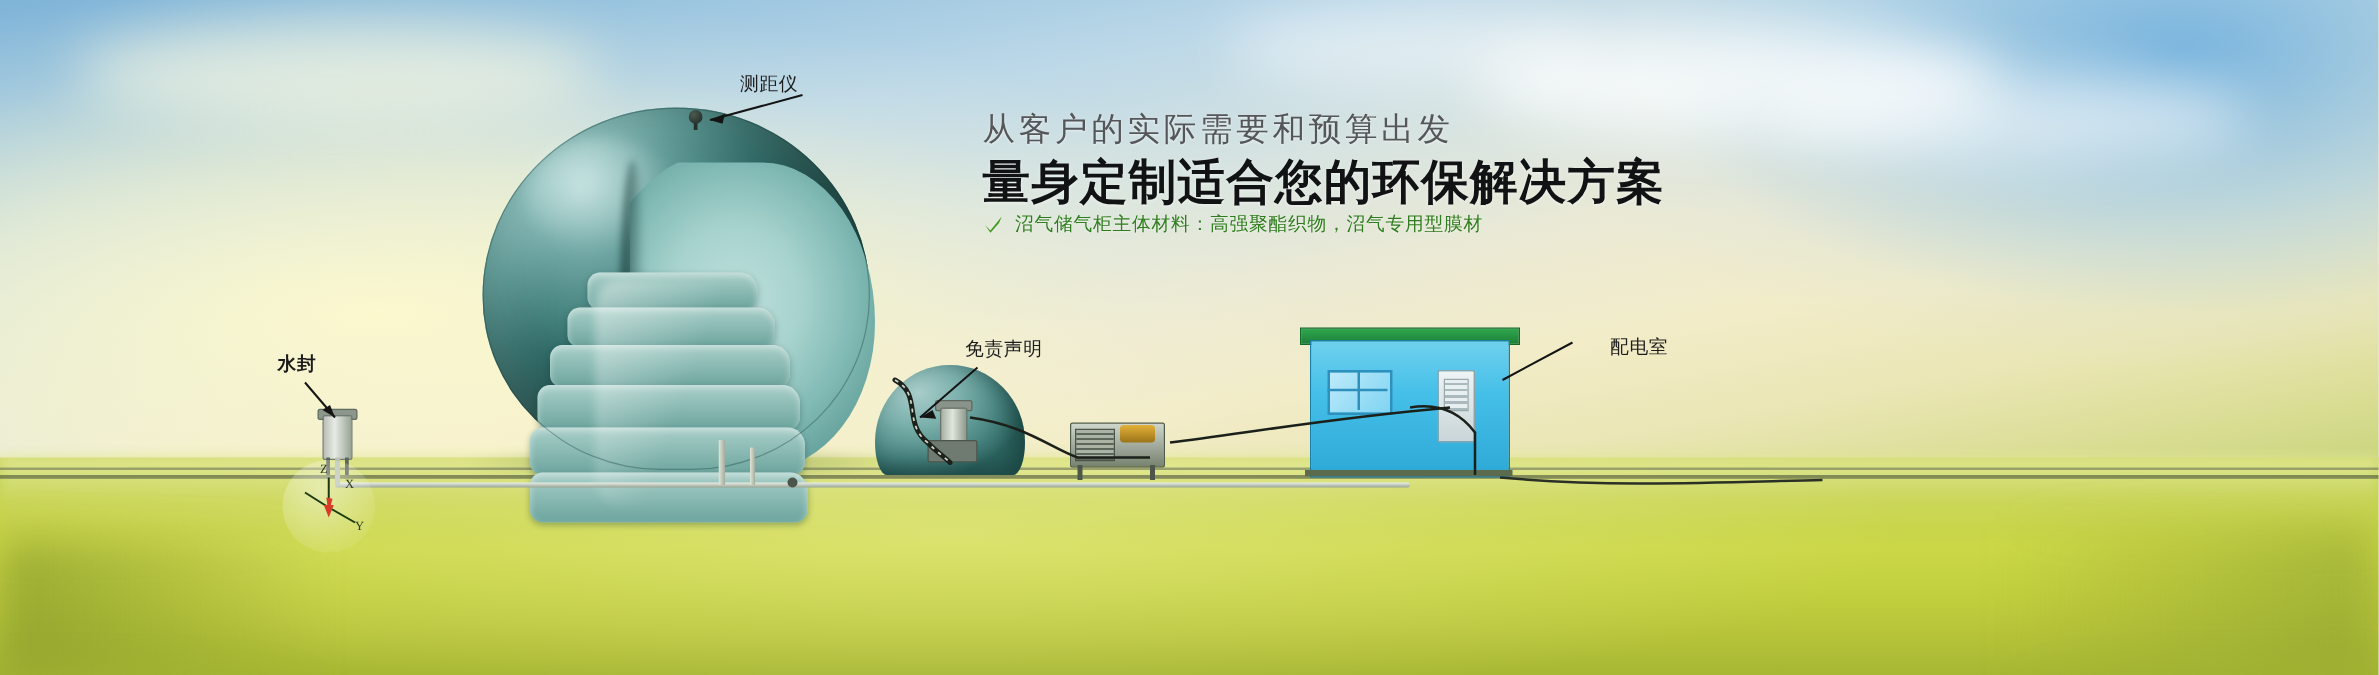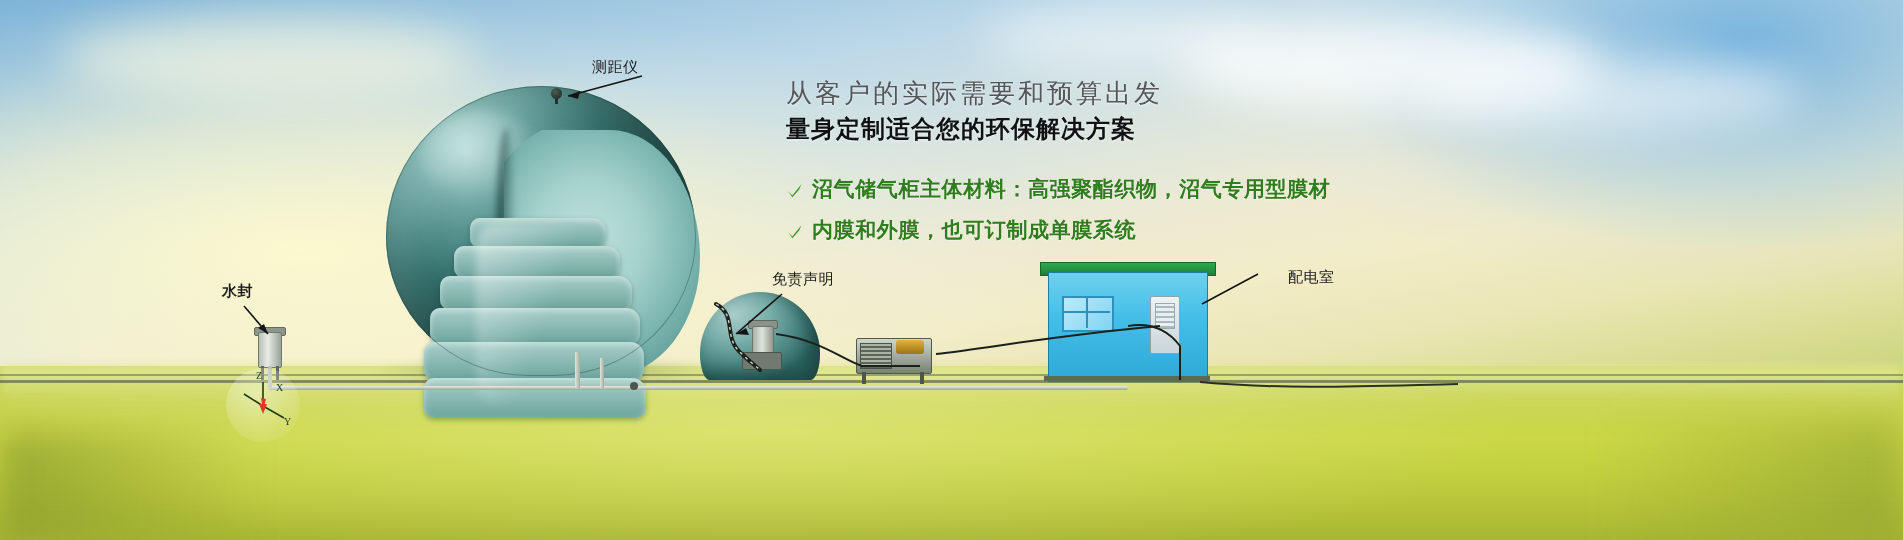--- a/index.html
+++ b/index.html
@@ -132,28 +132,28 @@
 
   
   .gizmo{position:absolute;left:226px;top:368px;width:74px;height:74px;border-radius:50%;
       background:radial-gradient(circle at 40% 36%, rgba(255,255,255,0.42), rgba(255,255,255,0.10) 70%, rgba(255,255,255,0) 100%);}
   .gz-label{position:absolute;font-size:10px;color:#2a3a20;font-family:"Liberation Serif",serif;}
 
   
   .callout{position:absolute;font-size:15px;color:#1c1c1c;white-space:nowrap;letter-spacing:0.5px;}
 
   
-  .copy{position:absolute;left:786px;top:78px;width:720px;}
+  .copy{position:absolute;left:786px;top:88px;width:720px;}
   .kicker{font-size:26px;color:#55565a;letter-spacing:3px;line-height:1.2;margin:0 0 6px 0;font-weight:400;
       text-shadow:0 1px 2px rgba(255,255,255,0.6);}
-  .headline{font-size:24px;font-weight:bold;color:#111214;letter-spacing:1px;line-height:1.15;margin:0 0 32px 0;
+  .headline{font-size:38px;font-weight:bold;color:#111214;letter-spacing:1px;line-height:1.15;margin:0 0 1px 0;
       text-shadow:0 1px 3px rgba(255,255,255,0.55);}
   .bullets{list-style:none;margin:0;padding:0;}
-  .bullets li{display:flex;align-items:center;gap:9px;margin-bottom:13px;font-size:21px;color:#2f7d1e;letter-spacing:0.6px;
-      text-shadow:0 1px 2px rgba(255,255,255,0.5);font-weight:bold;}
+  .bullets li{display:flex;align-items:center;gap:9px;margin-bottom:13px;font-size:15px;color:#2f7d1e;letter-spacing:0.6px;
+      text-shadow:0 1px 2px rgba(255,255,255,0.5);}
   .tick{flex:0 0 auto;width:17px;height:17px;display:inline-block;}
 
   
   .disclaimer{position:absolute;left:0;bottom:8px;width:1903px;text-align:center;font-size:13px;
       color:rgba(255,255,255,0.78);letter-spacing:1px;}
 </style>
 </head>
 <body>
 
 <div id="stage">
@@ -284,25 +284,17 @@
     <h1 class="headline">量身定制适合您的环保解决方案</h1>
     <ul class="bullets">
       <li>
         <span class="tick">
           <svg viewBox="0 0 17 17" width="17" height="17">
               <path d="M2 9 L6.3 13.4 L15.4 2.2 L13.2 7.4 L6.4 15.2 Z" fill="#3e9a1f"></path>
             </svg>
         </span>
         <span>沼气储气柜主体材料：高强聚酯织物，沼气专用型膜材</span>
       </li>
-      <li>
-        <span class="tick">
-          <svg viewBox="0 0 17 17" width="17" height="17">
-              <path d="M2 9 L6.3 13.4 L15.4 2.2 L13.2 7.4 L6.4 15.2 Z" fill="#3e9a1f"></path>
-            </svg>
-        </span>
-        <span>内膜和外膜，也可订制成单膜系统</span>
-      </li>
     </ul>
   </div>
 
 
 </div>
 
 </body></html>

